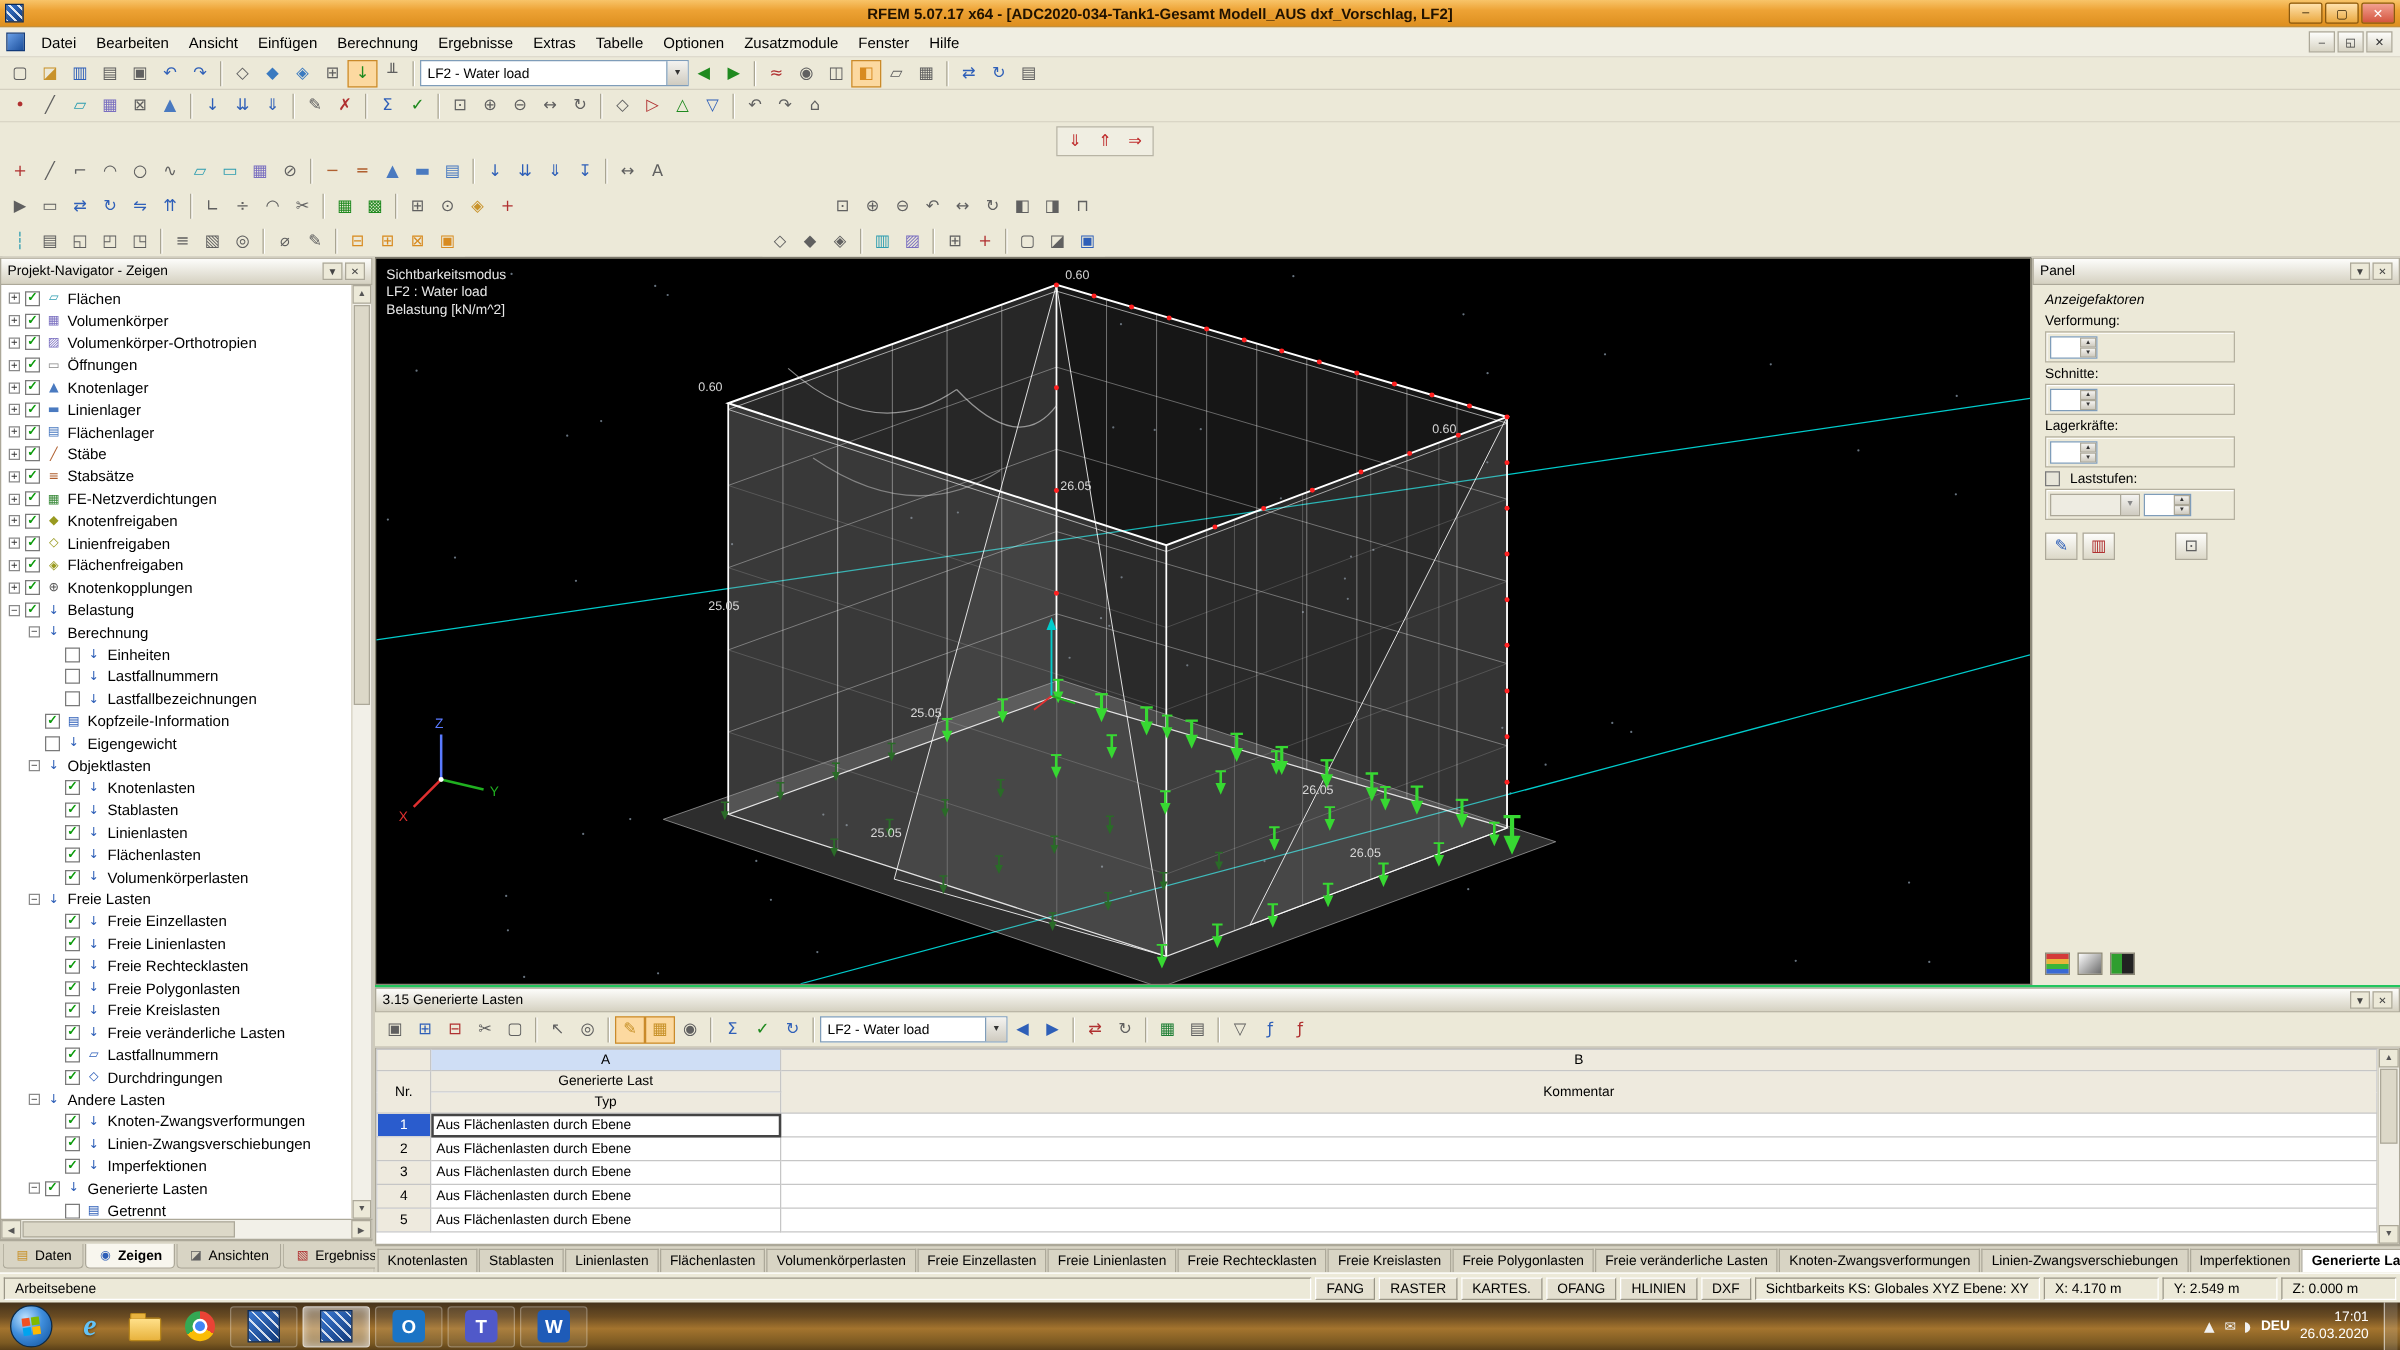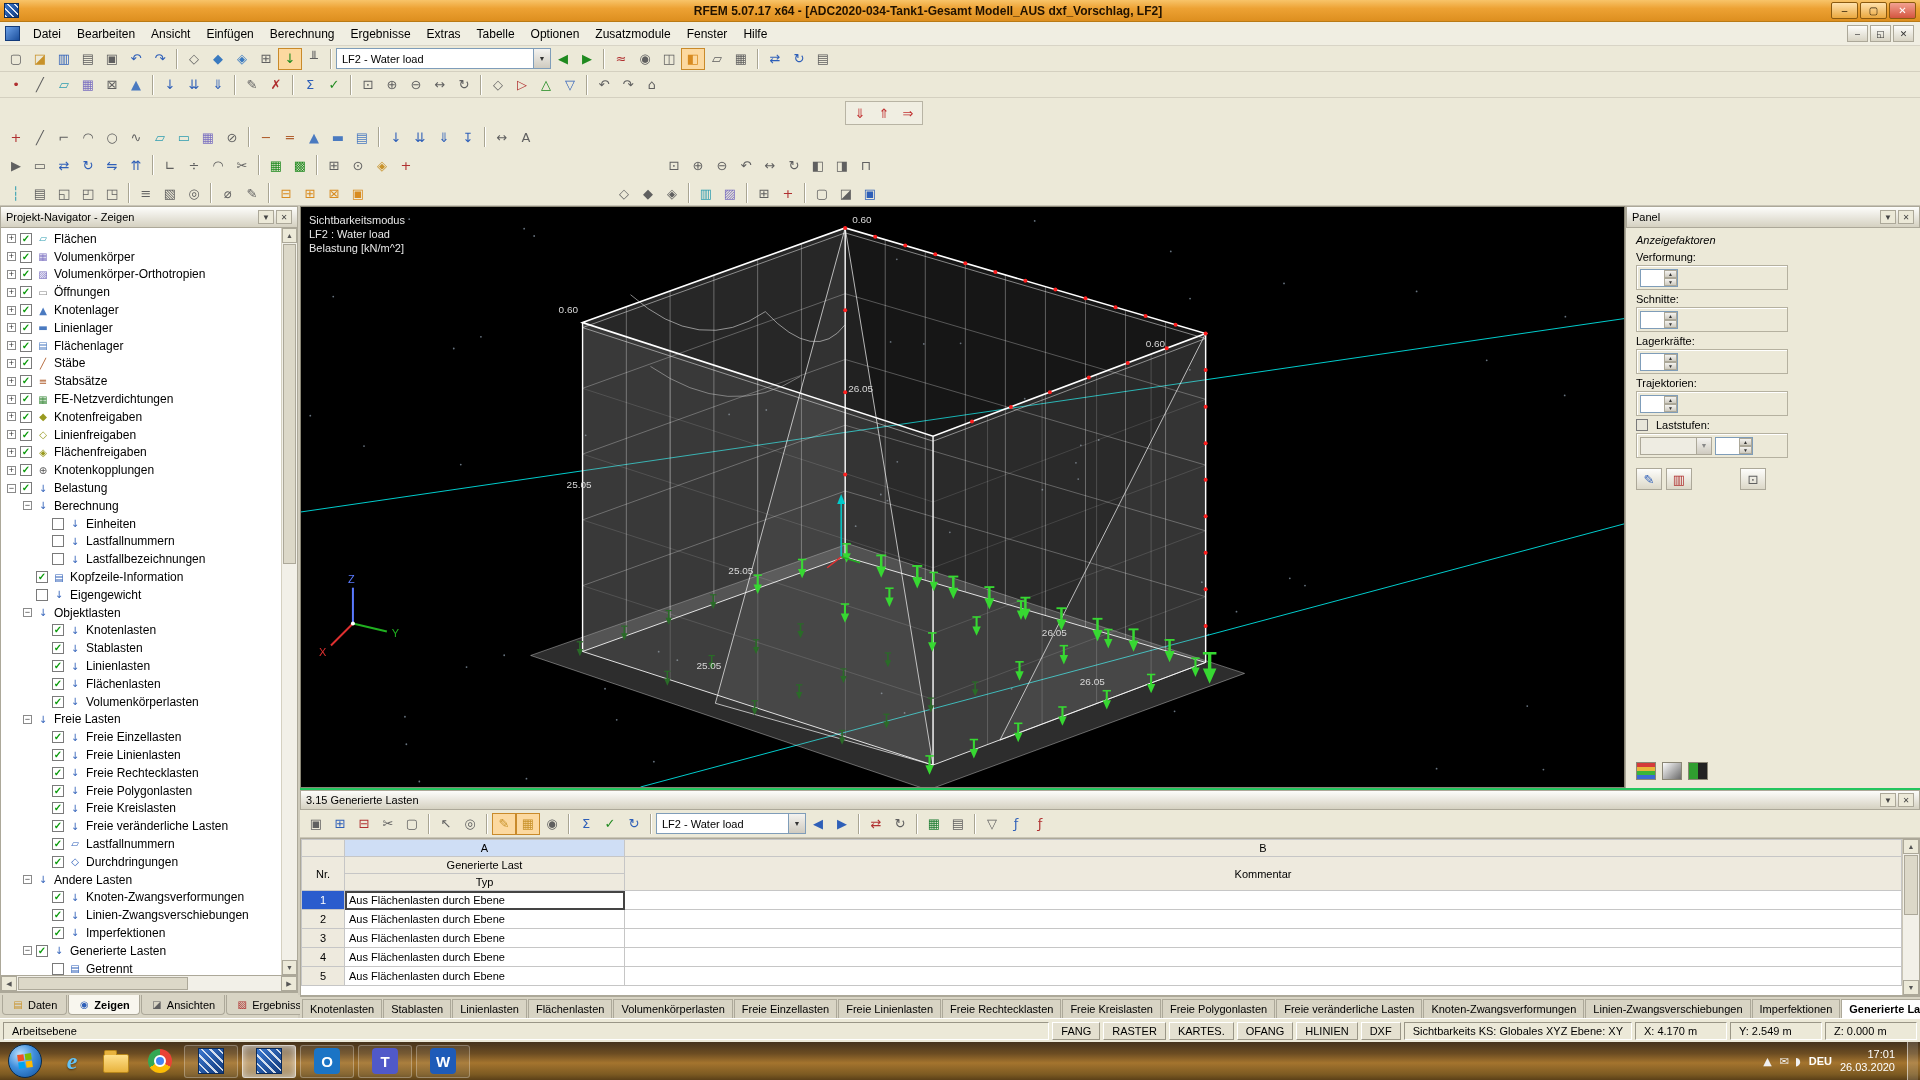--- a/index.html
+++ b/index.html
@@ -974,32 +974,20 @@
                 <div class="pf-box">
                   <span class="spin">
                     <span class="sval"></span>
                     <span class="arrows">
                       <span>▲</span>
                       <span>▼</span>
                     </span>
                   </span>
                 </div>
               </div>
-              <div class="pf">
-                <div class="pf-label">Trajektorien:</div>
-                <div class="pf-box">
-                  <span class="spin">
-                    <span class="sval"></span>
-                    <span class="arrows">
-                      <span>▲</span>
-                      <span>▼</span>
-                    </span>
-                  </span>
-                </div>
-              </div>
             </div>
           <div class="pf">
             <div class="pf-label">
               <span class="cb dis"></span>
               <span>Laststufen:</span>
             </div>
             <div class="pf-box">
               <span class="dd">
                 <span class="carrow">▼</span>
               </span>

